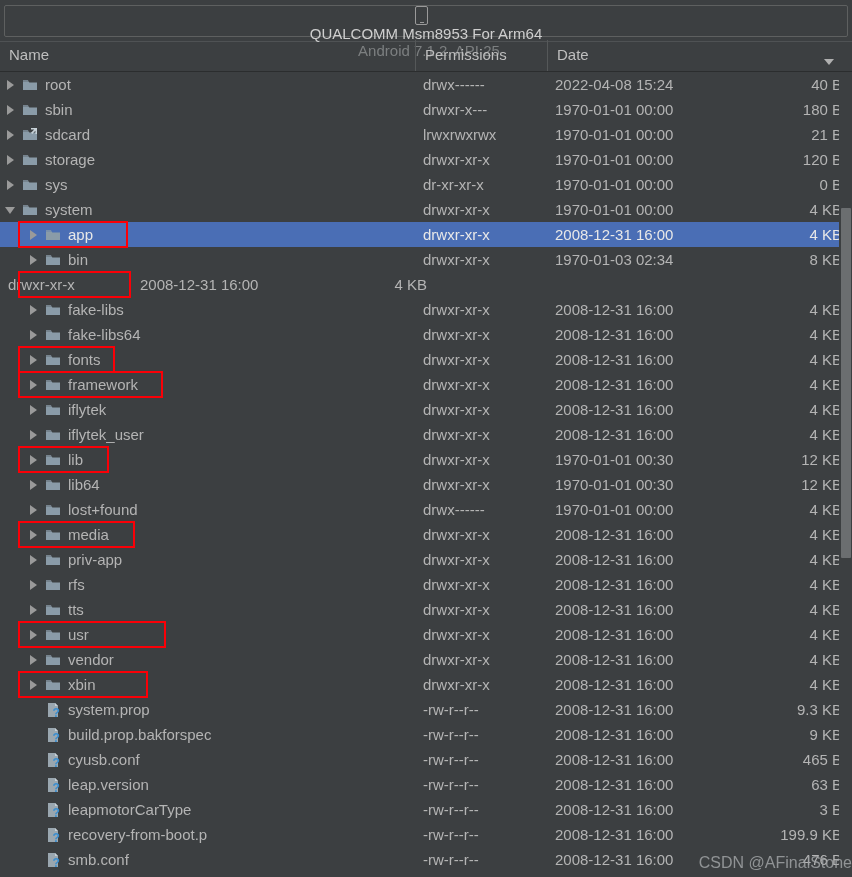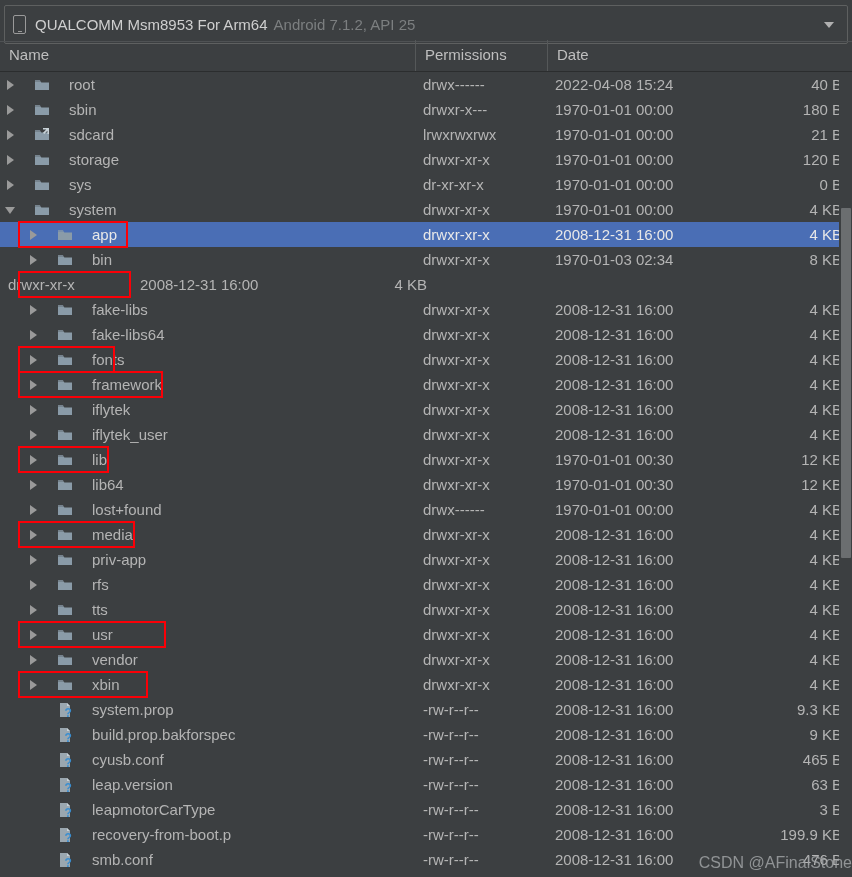--- a/index.html
+++ b/index.html
@@ -13,28 +13,29 @@
     -webkit-font-smoothing:antialiased;
   }
 
   
   #device-bar{
     height:41px;
     padding:5px 4px 0 4px;
     box-sizing:border-box;
   }
   #device-combo{
-    height:39px;
+    height:32px;
     border:1px solid #5e6060;
     background:#3c3f41;
     border-radius:2px;
     display:flex;
     align-items:center;
-    padding:7px 8px;
+    padding:0 8px;
     box-sizing:border-box;
+    flex-direction:column;
   }
   .phone-icon{
     width:11px;height:17px;
     border:1.5px solid #9a9a9a;
     border-radius:2px;
     margin-right:9px;
     flex:0 0 auto;
     position:relative;
   }
   .phone-icon:after{
@@ -95,21 +96,20 @@
   }
   .row.sel{background:#4a6eb5;color:#e8e8e8;}
 
   .cell-name{
     width:415px;
     display:flex;
     align-items:center;
     box-sizing:border-box;
     overflow:hidden;
     white-space:nowrap;
-    gap:12px;
   }
   .cell-perm{width:132px;box-sizing:border-box;padding-left:8px;white-space:nowrap;}
   .cell-date{width:200px;box-sizing:border-box;padding-left:8px;white-space:nowrap;}
   .cell-size{width:105px;box-sizing:border-box;padding-right:10px;text-align:right;white-space:nowrap;}
 
   
   .twisty{
     width:9px;height:9px;flex:0 0 auto;position:relative;margin-right:7px;
   }
   .twisty.closed:before{

